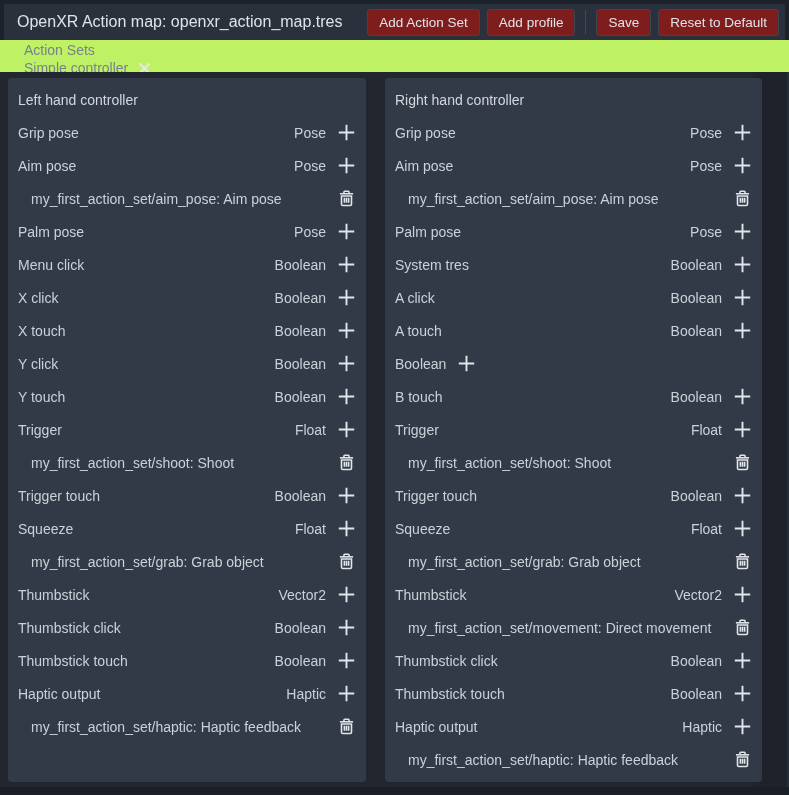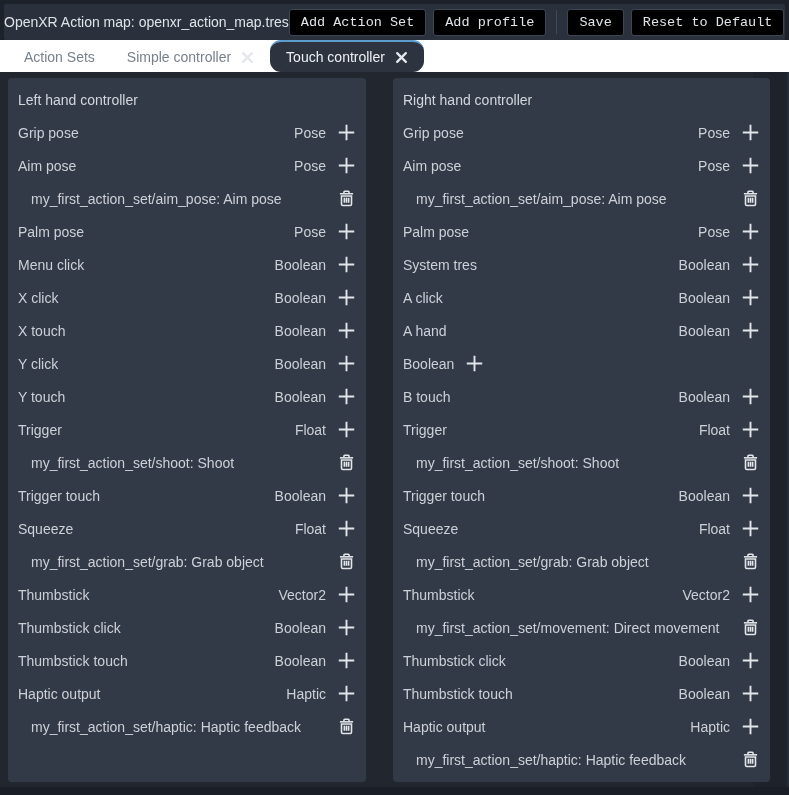--- a/index.html
+++ b/index.html
@@ -8,48 +8,48 @@
   .window {
     position:relative; width:789px; height:795px; background:#1d212a; overflow:hidden;
     color:#ccd1d8; font-size:14px;
   }
   
   .header {
     position:absolute; top:4px; left:4px; right:4px; height:36px;
     background:#2b313c; border-radius:2px;
     display:flex; align-items:center;
   }
-  .title { flex:1; color:#dfe3e8; font-size:14px; white-space:nowrap; }
+  .title { flex:1; padding-left:13px; color:#dfe3e8; font-size:16px; white-space:nowrap; }
   .actions { display:flex; align-items:center; gap:7px; padding-right:6px; }
   .btn {
-    background:#000000; border:1px solid #3d4553; border-radius:3px;
-    color:#e0e4e9; font-family:Liberation Mono, monospace; font-size:13.5px;
+    background:#7f1d1d; border:1px solid #3d4553; border-radius:3px;
+    color:#e0e4e9; font-family:Liberation Sans, sans-serif; font-size:13.5px;
     height:27px; padding:0 11px; white-space:nowrap; cursor:default;
   }
   .sep { width:1px; height:24px; background:#424a57; margin:0 3px; }
   
   .tabbar {
     position:absolute; top:40px; left:0; right:0; height:32px;
-    display:flex; align-items:stretch; padding-left:8px; background:#ffffff;
+    display:flex; align-items:stretch; padding-left:8px; background:#bef264;flex-direction:column;
   }
   .tab {
     display:flex; align-items:center; gap:10px; padding:0 16px;
     font-size:14px; color:#78808d; border-top:2px solid transparent; cursor:default;
     white-space:nowrap;
   }
   .tab.active { background:#2d3440; color:#eef0f3; border-top:2px solid #5d9ccf;border-radius:11px; }
   .close { display:flex; align-items:center; }
   
   .content { position:absolute; top:72px; left:0; right:0; bottom:0; background:#22262f; }
   .vtrack {
     position:absolute; top:0; right:0; bottom:0; width:36px;
     background:#1e222b; border-right:2px solid #272d37;
   }
   .htrack { position:absolute; left:0; right:0; bottom:0; height:8px; background:#1a1e26; }
-  .panels { position:absolute; top:6px; left:8px; display:flex; gap:13px; }
+  .panels { position:absolute; top:6px; left:8px; display:flex; gap:5px; }
   .panel {
     width:358px; height:704px; background:#333a47; border-radius:4px;
     padding-top:5px; overflow:hidden;
   }
   .panel.wide { width:377px;margin-left:14px; }
   .phead { height:33px; display:flex; align-items:center; padding-left:10px; color:#d3d7dd; }
   .prow { height:33px; display:flex; align-items:center; padding:0 10px 0 10px; }
   .prow .rlabel { flex:1; color:#ccd1d8; white-space:nowrap; overflow:hidden; }
   .prow .rtype { margin-right:10px; color:#ccd1d8; white-space:nowrap; }
   .prow.binding { padding-left:23px;justify-content:space-between; }
@@ -331,21 +331,21 @@
           <div class="prow action">
             <span class="rlabel">A click</span>
             <span class="rtype">Boolean</span>
             <button class="iconbtn">
               <svg width="19" height="19" viewBox="0 0 16 16" fill="none">
                 <path d="M8 1.5v13M1.5 8h13" stroke="#e2e5ea" stroke-width="1.6"></path>
               </svg>
             </button>
           </div>
           <div class="prow action">
-            <span class="rlabel">A hand</span>
+            <span class="rlabel">A touch</span>
             <span class="rtype">Boolean</span>
             <button class="iconbtn">
               <svg width="19" height="19" viewBox="0 0 16 16" fill="none">
                 <path d="M8 1.5v13M1.5 8h13" stroke="#e2e5ea" stroke-width="1.6"></path>
               </svg>
             </button>
           </div>
           <div class="prow action">
             <span class="rtype">Boolean</span>
             <button class="iconbtn">

